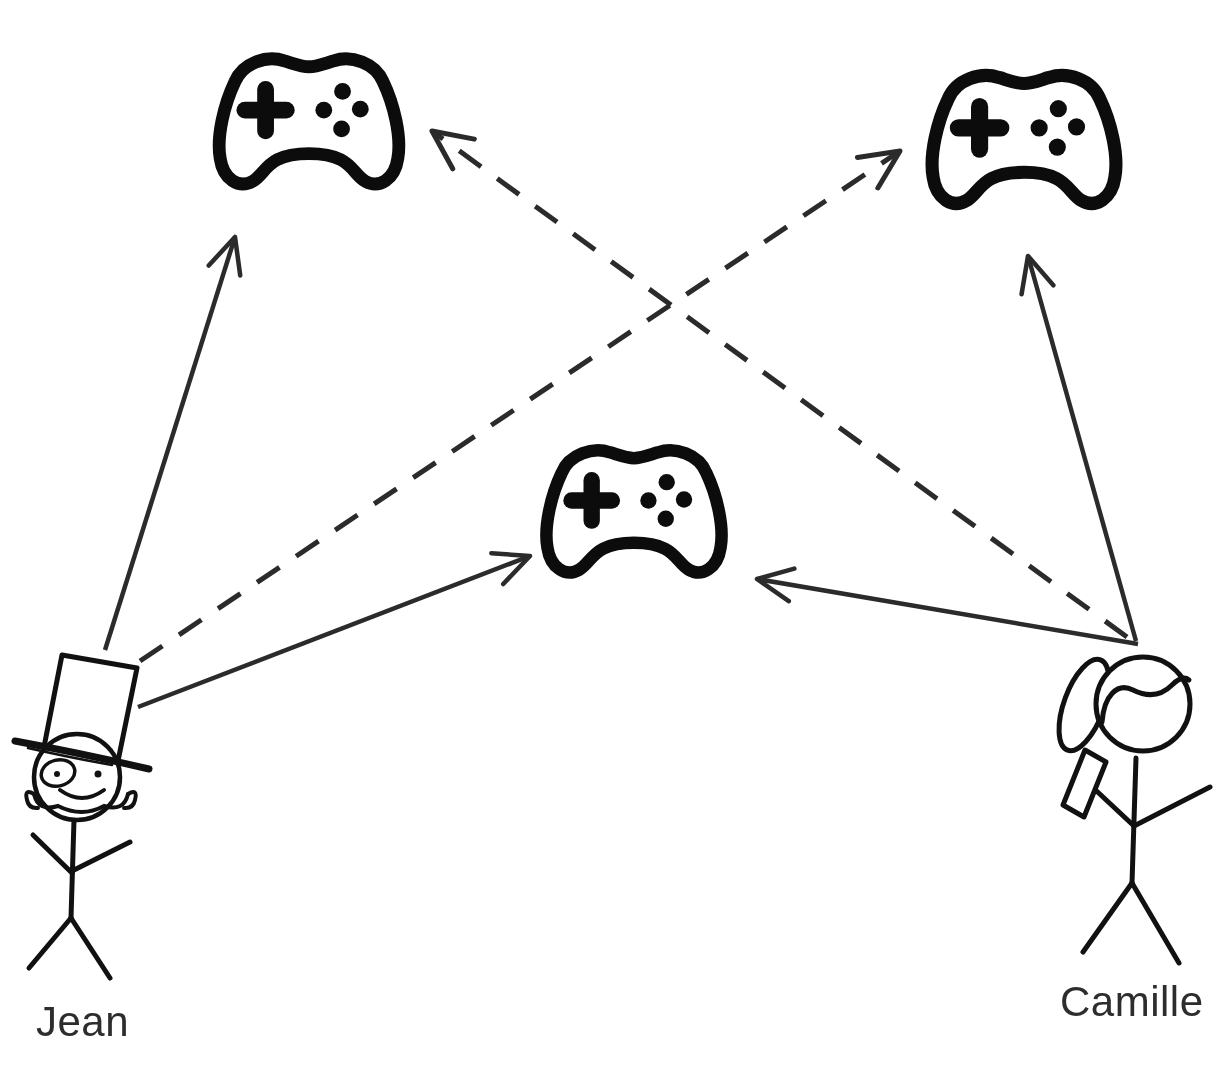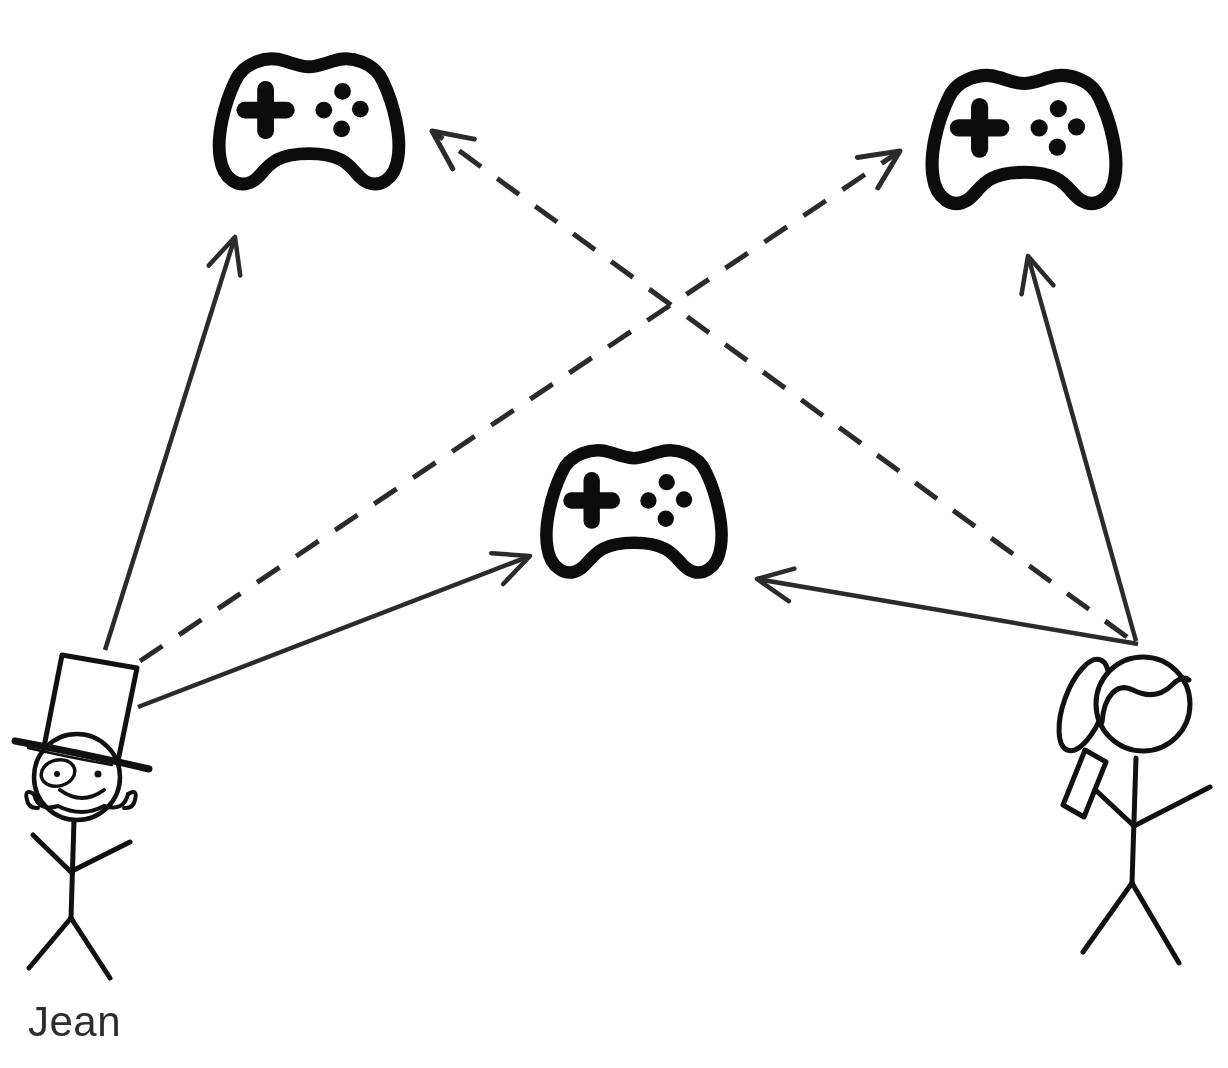--- a/index.html
+++ b/index.html
@@ -108,15 +108,16 @@
       <ellipse cx="44" cy="75" rx="20" ry="48" transform="rotate(20 44 75)" fill="#ffffff" stroke-width="5"></ellipse>
 
       <path d="M45 120 L66 132 L44 187 L23 175 Z" fill="#ffffff" stroke-width="5" stroke-linejoin="round"></path>
 
       <circle cx="103" cy="74" r="47" fill="#ffffff" stroke-width="5"></circle>
 
       <path d="M62 92 C64 66 77 52 93 60 C107 67 120 67 132 55 C138 49 144 46 149 50" stroke-width="5"></path>
     </g>
   </svg>
 
-  <div class="actor-label" style="left:28px; top:998px">Jean</div>
+  <div class="actor-label" style="left:36px; top:998px">Jean</div>
+  <div class="actor-label" style="left:1060px; top:978px">Camille</div>
 
 </div>
 
 </body></html>

